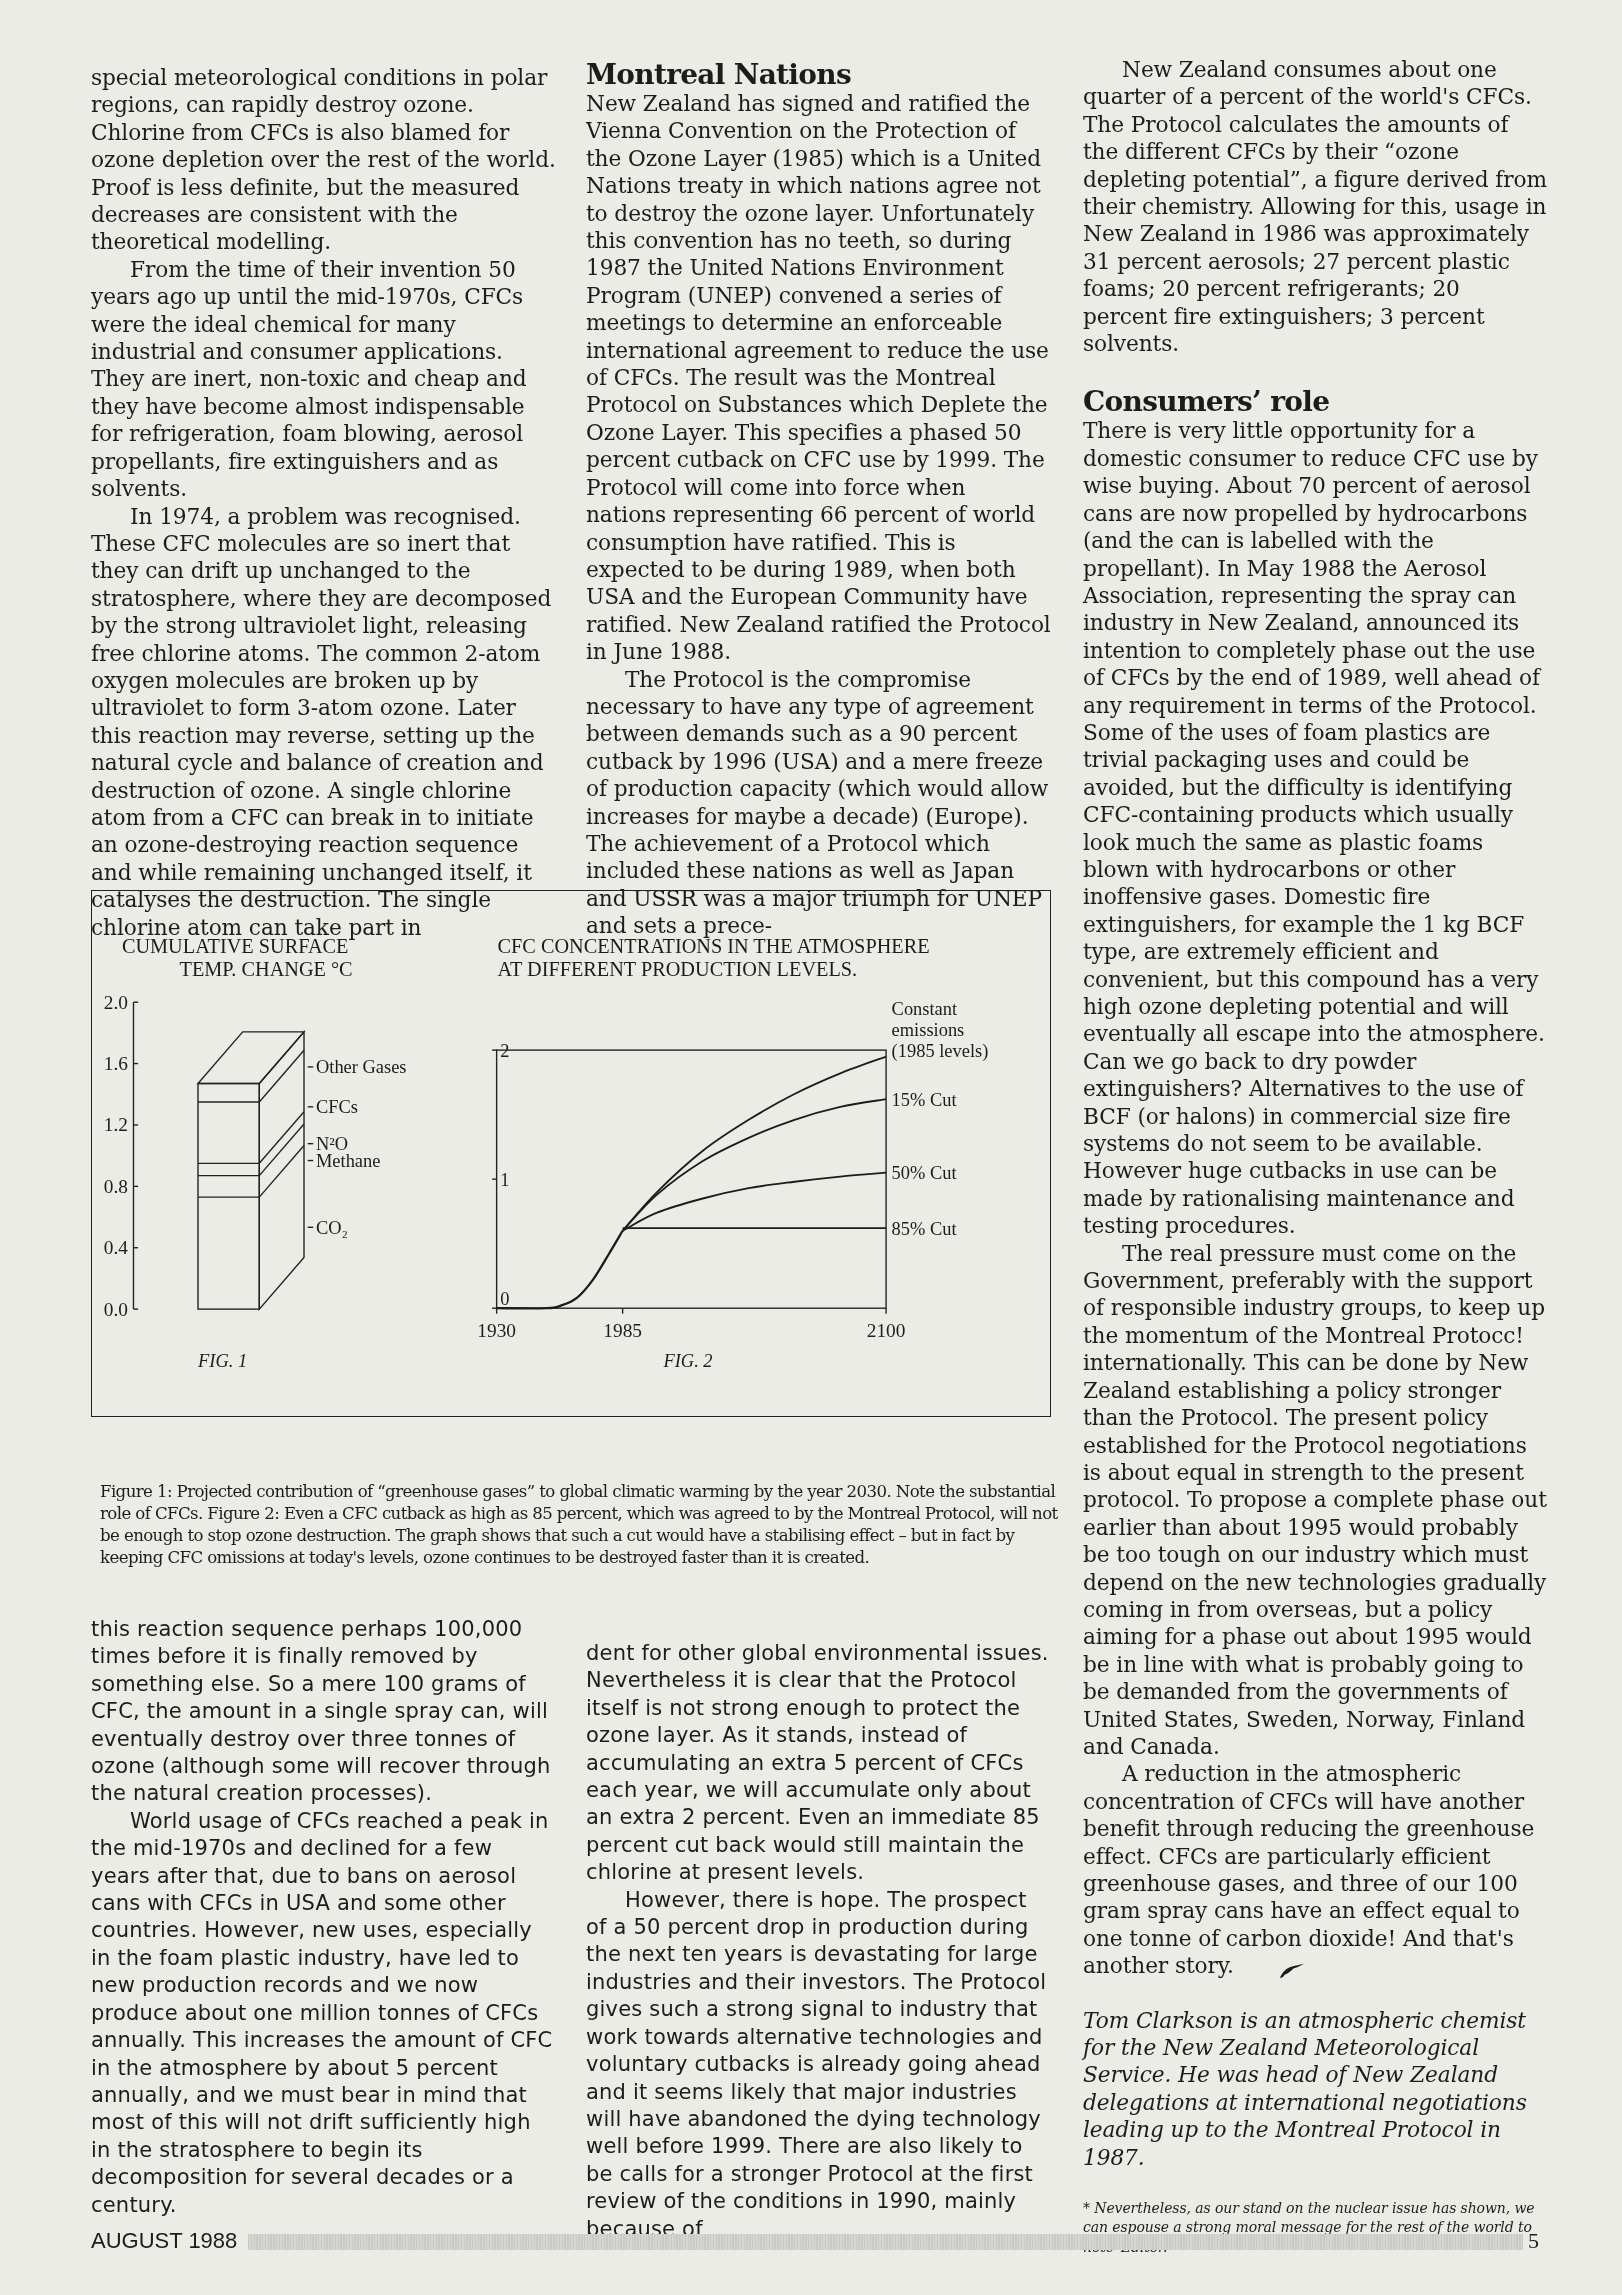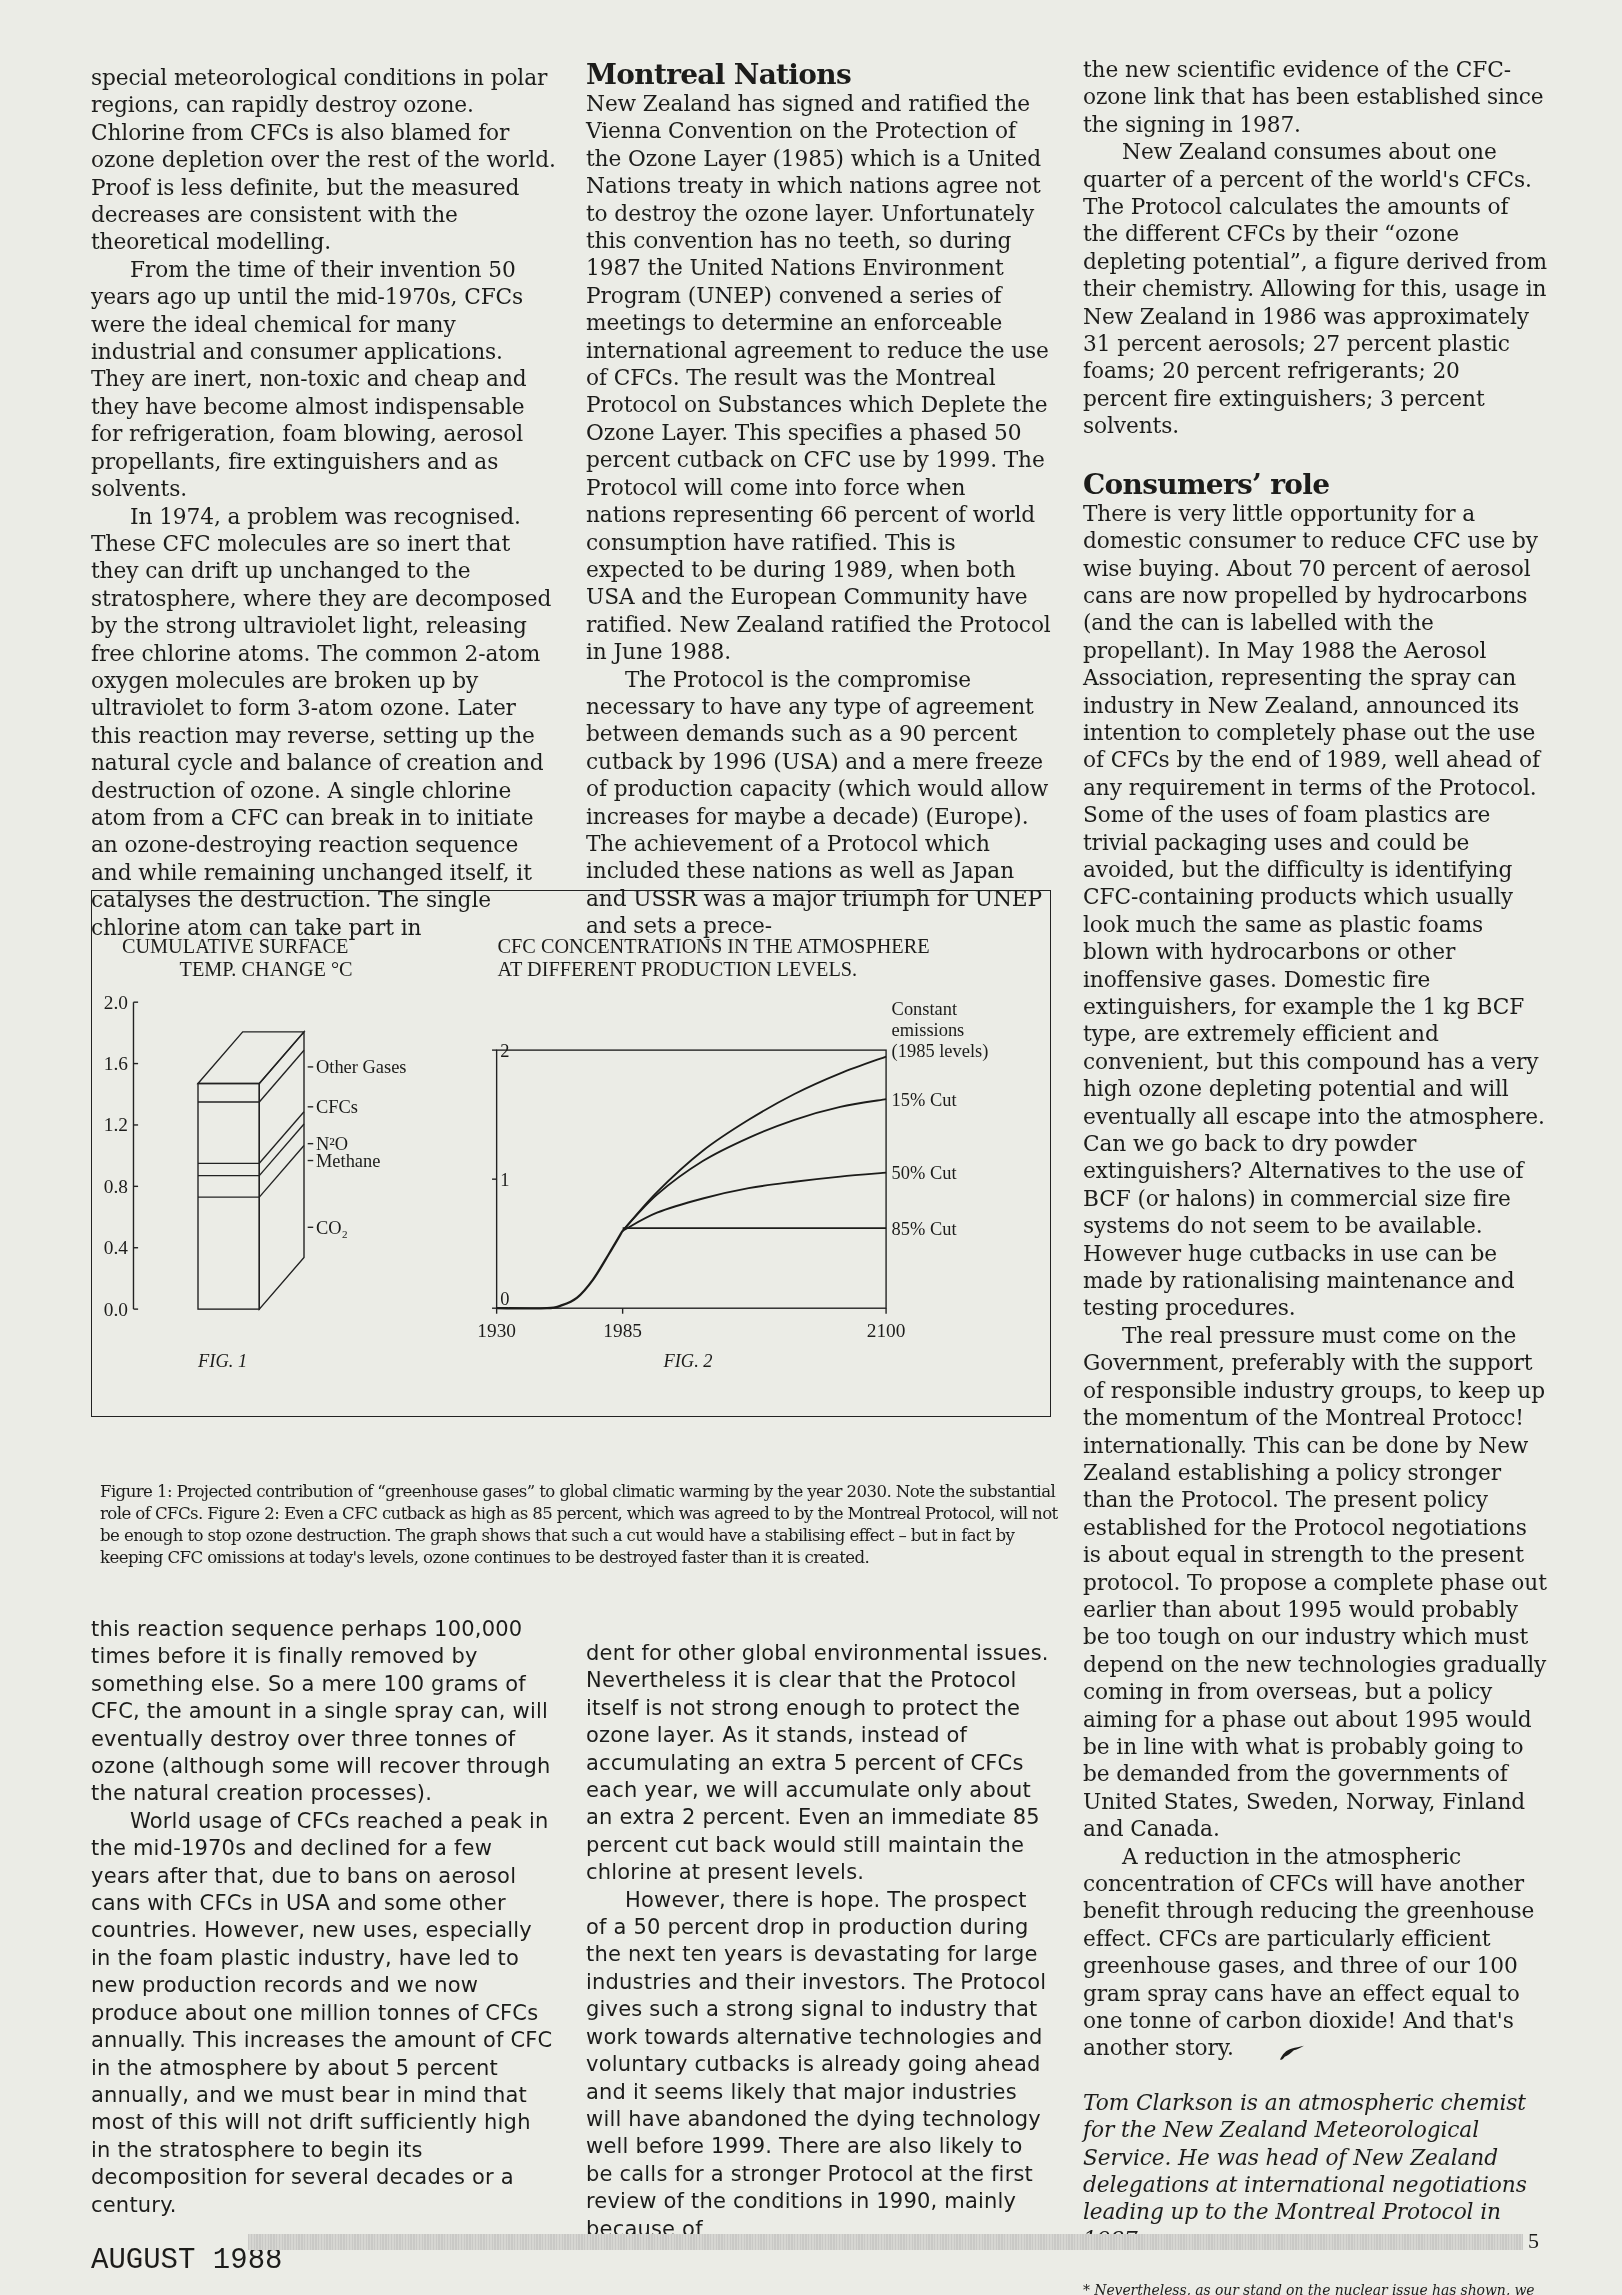--- a/index.html
+++ b/index.html
@@ -20,42 +20,41 @@
   .footnote { font-style:italic; font-size:14px; line-height:19.4px; margin-top:28px !important; text-indent:0 !important; }
   .kiwi { display:inline-block; width:28px; height:18.4px; vertical-align:middle; margin-left:5.5px; }
 
   #figure-box { position:absolute; left:91px; top:890px; width:960px; height:527px;
                 border:1.4px solid #222; box-sizing:border-box; }
   #figure-box svg { position:absolute; left:0; top:0; width:960px; height:527px; }
   .ft { font-family:"Liberation Serif", serif; fill:#1c1c1a; }
   #caption { position:absolute; left:100px; top:1481px; width:968px; 
              font-family:"DejaVu Serif", serif; font-size:16.6px; line-height:22px; letter-spacing:-0.6px; }
   #footer { position:absolute; left:91px; top:2228px; width:1448px; height:28px; }
-  #footer-left { position:absolute; left:0; top:16px; font-family:Liberation Mono, monospace; font-size:29px; }
+  #footer-left { position:absolute; left:0; top:0; font-family:Liberation Sans, sans-serif; font-size:22px; }
   #footer-bar { position:absolute; left:157px; top:5.5px; width:1275px; height:16.6px;
                 background:repeating-linear-gradient(90deg,#c9c9c6 0 1.4px,#d6d6d2 1.4px 2.8px); }
   #footer-right { position:absolute; right:0; top:0; font-family:"Liberation Serif", serif; font-size:22px; }
 </style>
 </head>
 <body>
 
 <div class="col" id="c1top">
   <p class="noindent">special meteorological conditions in polar regions, can rapidly destroy ozone. Chlorine from CFCs is also blamed for ozone depletion over the rest of the world. Proof is less definite, but the measured decreases are consistent with the theoretical modelling.</p>
   <p>From the time of their invention 50 years ago up until the mid-1970s, CFCs were the ideal chemical for many industrial and consumer applications. They are inert, non-toxic and cheap and they have become almost indispensable for refrigeration, foam blowing, aerosol propellants, fire extinguishers and as solvents.</p>
   <p>In 1974, a problem was recognised. These CFC molecules are so inert that they can drift up unchanged to the stratosphere, where they are decomposed by the strong ultraviolet light, releasing free chlorine atoms. The common 2-atom oxygen molecules are broken up by ultraviolet to form 3-atom ozone. Later this reaction may reverse, setting up the natural cycle and balance of creation and destruction of ozone. A single chlorine atom from a CFC can break in to initiate an ozone-destroying reaction sequence and while remaining unchanged itself, it catalyses the destruction. The single chlorine atom can take part in</p>
 </div>
 
 <div class="col" id="c2top">
   <h2>Montreal Nations</h2>
   <p class="noindent">New Zealand has signed and ratified the Vienna Convention on the Protection of the Ozone Layer (1985) which is a United Nations treaty in which nations agree not to destroy the ozone layer. Unfortunately this convention has no teeth, so during 1987 the United Nations Environment Program (UNEP) convened a series of meetings to determine an enforceable international agreement to reduce the use of CFCs. The result was the Montreal Protocol on Substances which Deplete the Ozone Layer. This specifies a phased 50 percent cutback on CFC use by 1999. The Protocol will come into force when nations representing 66 percent of world consumption have ratified. This is expected to be during 1989, when both USA and the European Community have ratified. New Zealand ratified the Protocol in June 1988.</p>
   <p>The Protocol is the compromise necessary to have any type of agreement between demands such as a 90 percent cutback by 1996 (USA) and a mere freeze of production capacity (which would allow increases for maybe a decade) (Europe). The achievement of a Protocol which included these nations as well as Japan and USSR was a major triumph for UNEP and sets a prece-</p>
 </div>
 
 <div class="col" id="c3">
-  <p class="noindent">the new scientific evidence of the CFC-ozone link that has been established since the signing in 1987.</p>
   <p>New Zealand consumes about one quarter of a percent of the world's CFCs. The Protocol calculates the amounts of the different CFCs by their “ozone depleting potential”, a figure derived from their chemistry. Allowing for this, usage in New Zealand in 1986 was approximately 31 percent aerosols; 27 percent plastic foams; 20 percent refrigerants; 20 percent fire extinguishers; 3 percent solvents.</p>
   <h2 style="margin-top:29px">Consumers’ role</h2>
   <p class="noindent">There is very little opportunity for a domestic consumer to reduce CFC use by wise buying. About 70 percent of aerosol cans are now propelled by hydrocarbons (and the can is labelled with the propellant). In May 1988 the Aerosol Association, representing the spray can industry in New Zealand, announced its intention to completely phase out the use of CFCs by the end of 1989, well ahead of any requirement in terms of the Protocol. Some of the uses of foam plastics are trivial packaging uses and could be avoided, but the difficulty is identifying CFC-containing products which usually look much the same as plastic foams blown with hydrocarbons or other inoffensive gases. Domestic fire extinguishers, for example the 1 kg BCF type, are extremely efficient and convenient, but this compound has a very high ozone depleting potential and will eventually all escape into the atmosphere. Can we go back to dry powder extinguishers? Alternatives to the use of BCF (or halons) in commercial size fire systems do not seem to be available. However huge cutbacks in use can be made by rationalising maintenance and testing procedures.</p>
   <p>The real pressure must come on the Government, preferably with the support of responsible industry groups, to keep up the momentum of the Montreal Protocc! internationally. This can be done by New Zealand establishing a policy stronger than the Protocol. The present policy established for the Protocol negotiations is about equal in strength to the present protocol. To propose a complete phase out earlier than about 1995 would probably be too tough on our industry which must depend on the new technologies gradually coming in from overseas, but a policy aiming for a phase out about 1995 would be in line with what is probably going to be demanded from the governments of United States, Sweden, Norway, Finland and Canada.</p>
   <p><span>A reduction in the atmospheric concentration of CFCs will have another benefit through reducing the greenhouse effect. CFCs are particularly efficient greenhouse gases, and three of our 100 gram spray cans have an effect equal to one tonne of carbon dioxide! And that's another story.</span><span class="kiwi"><svg width="28" height="18.4" viewBox="0 0 60 40">
           <path d="M4 36 C10 24 16 16 30 12 C38 10 46 8 56 6 C46 12 40 14 34 16 C28 22 20 28 14 30 C12 34 8 38 4 36 Z" fill="#1c1c1a"></path>
         </svg></span></p>
   <p class="bio">Tom Clarkson is an atmospheric chemist for the New Zealand Meteorological Service. He was head of New Zealand delegations at international negotiations leading up to the Montreal Protocol in 1987.</p>
   <p class="footnote">* Nevertheless, as our stand on the nuclear issue has shown, we can espouse a strong moral message for the rest of the world to note–Editor.</p>
 </div>

